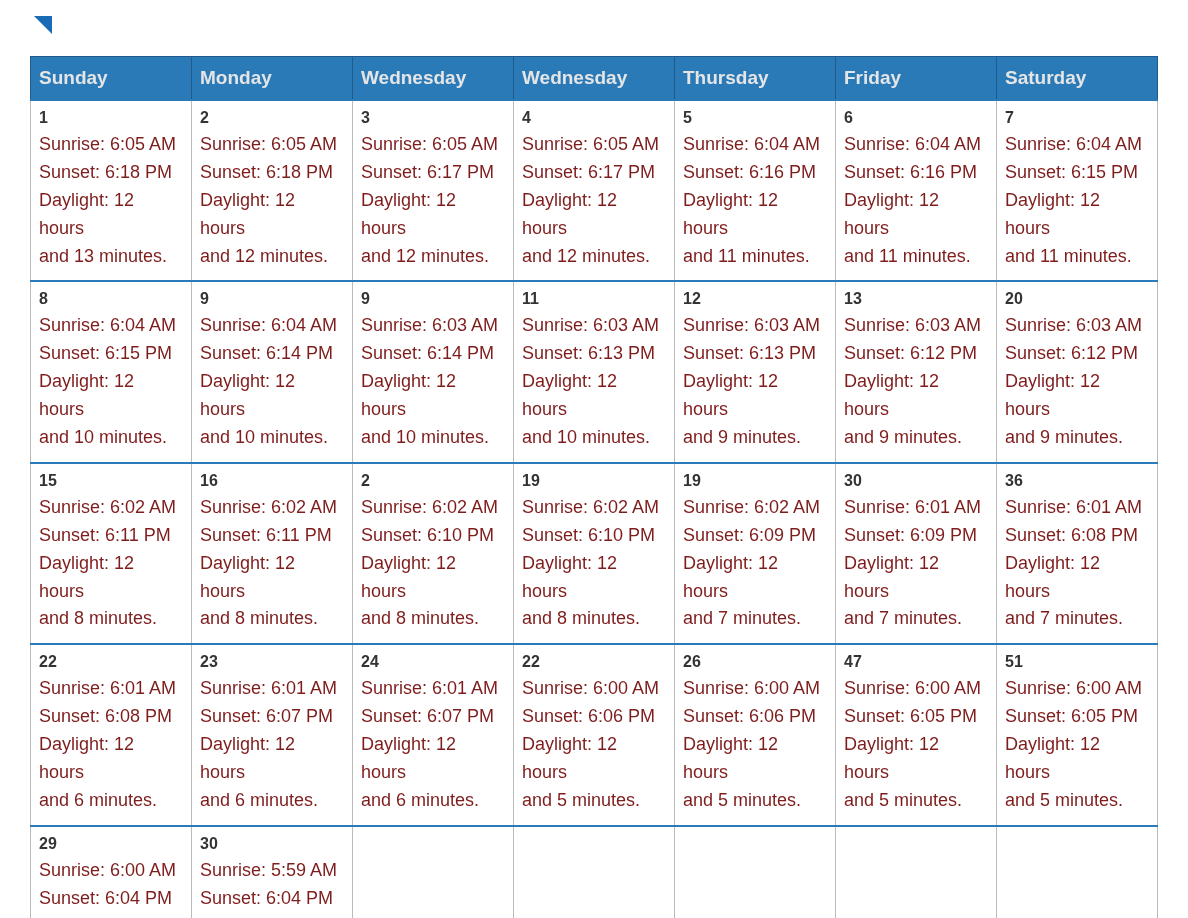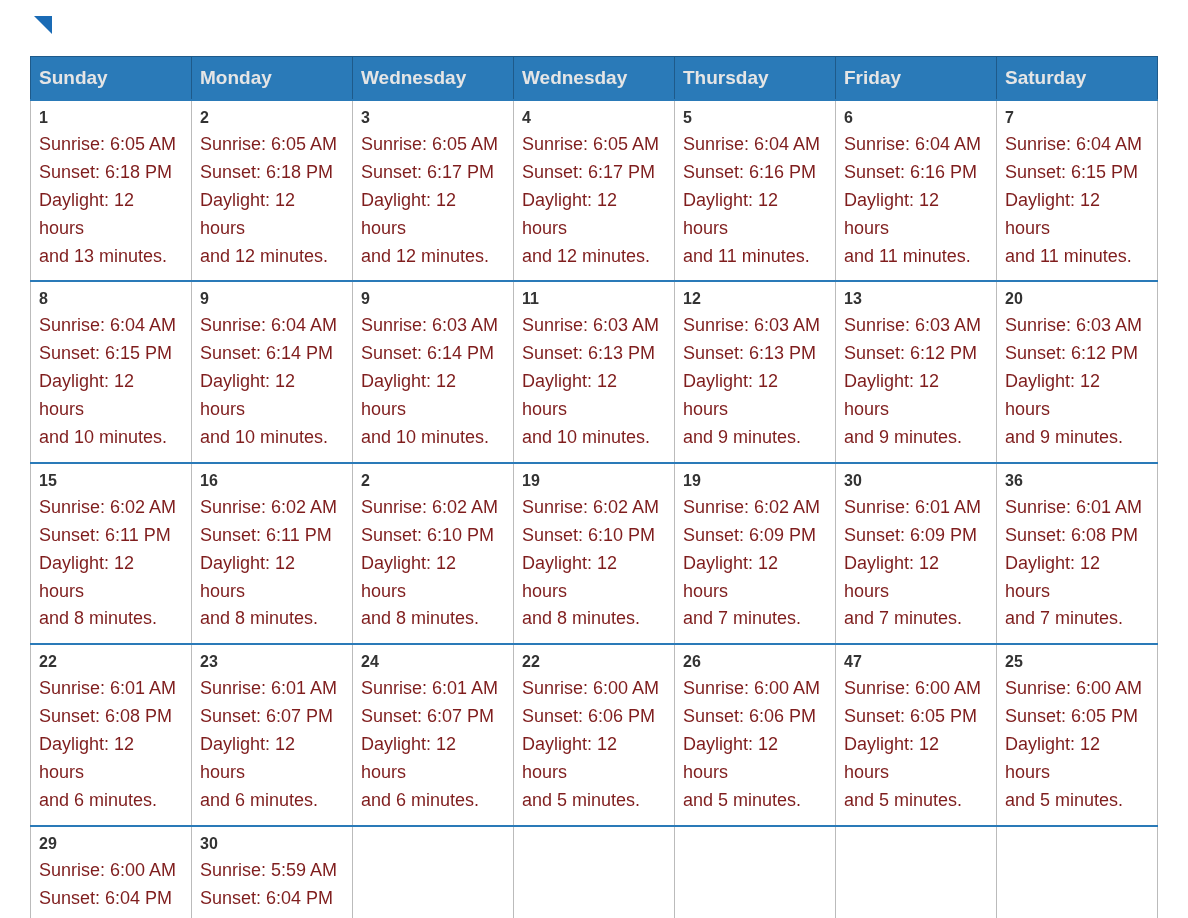--- a/index.html
+++ b/index.html
@@ -362,21 +362,21 @@
         <td>
         <span class="day-number">47</span>
         <div class="day-info">
           Sunrise: 6:00 AM<br>
           Sunset: 6:05 PM<br>
           Daylight: 12 hours<br>
           and 5 minutes.
         </div>
       </td>
         <td>
-        <span class="day-number">25</span>
+        <span class="day-number">51</span>
         <div class="day-info">
           Sunrise: 6:00 AM<br>
           Sunset: 6:05 PM<br>
           Daylight: 12 hours<br>
           and 5 minutes.
         </div>
       </td>
       </tr>
       <tr>
         <td>

